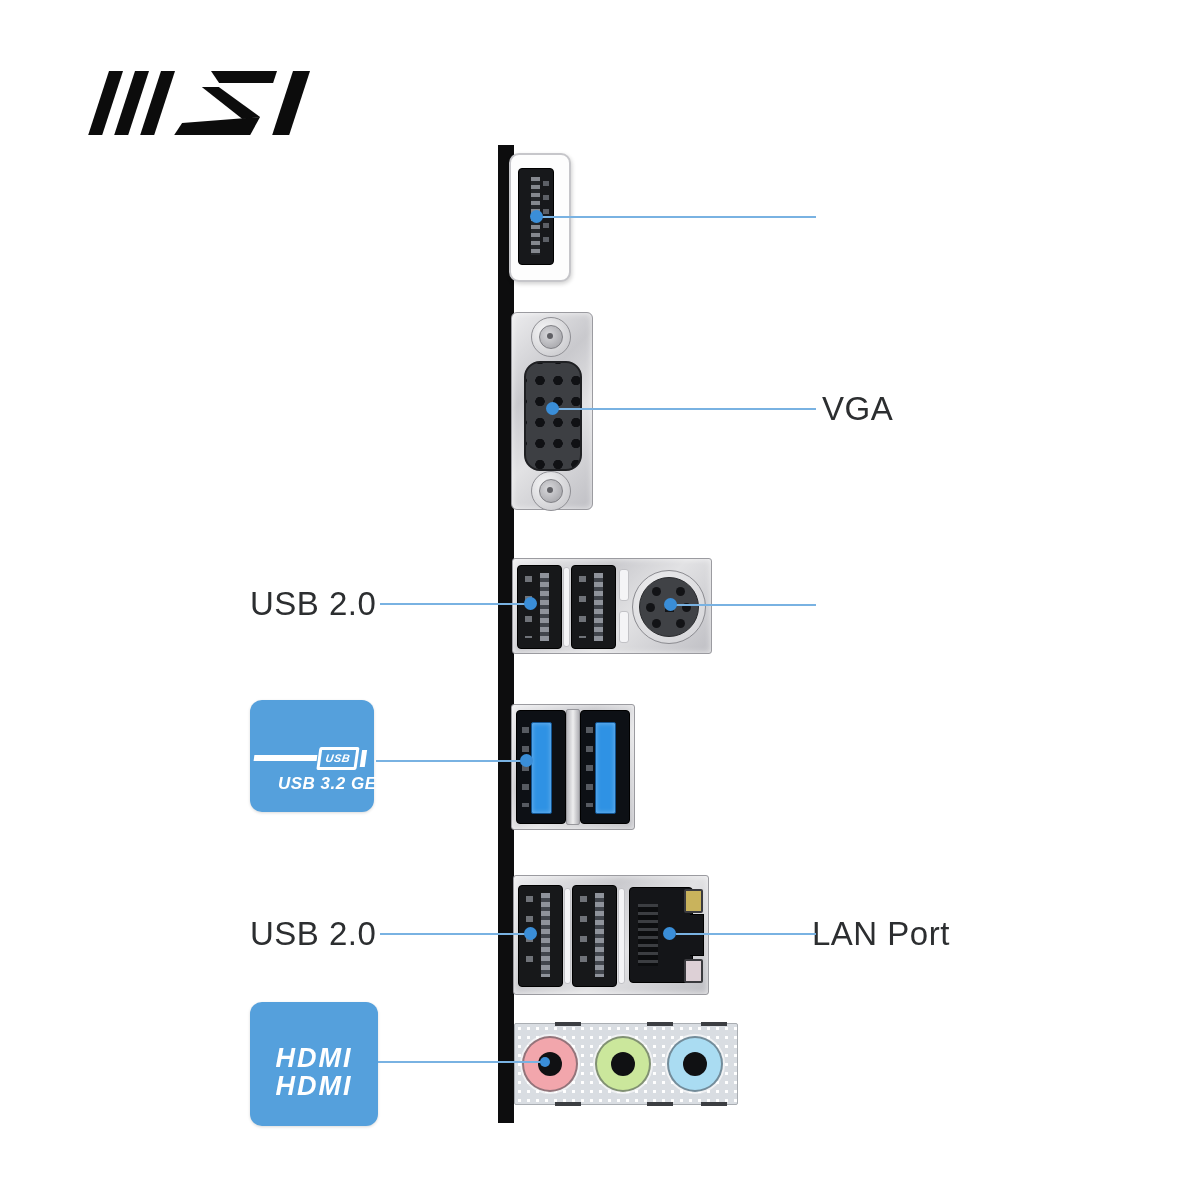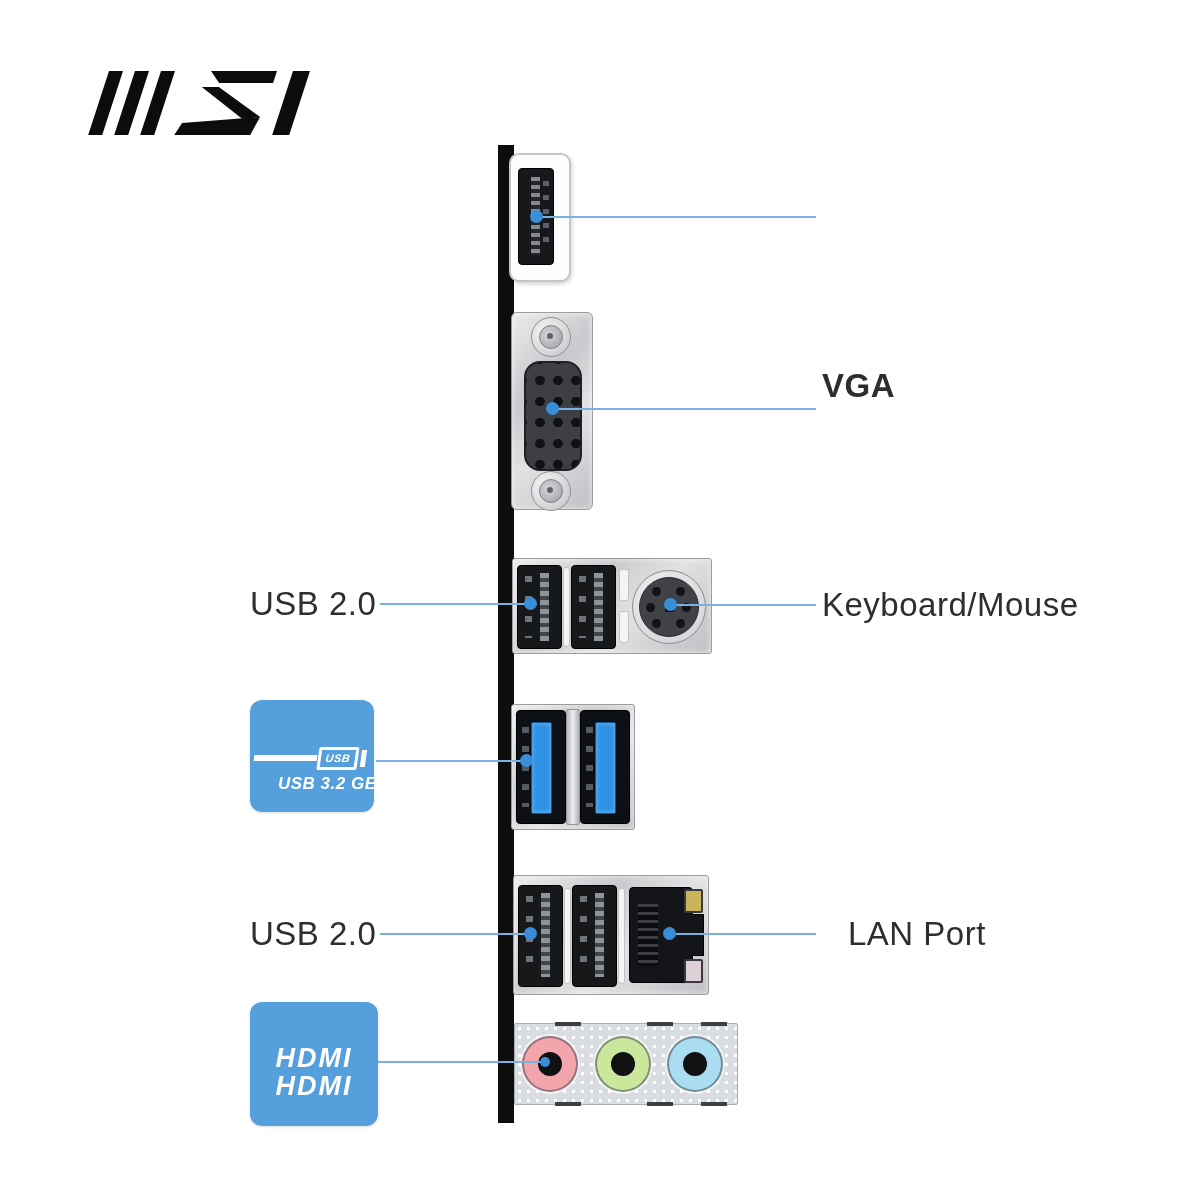--- a/index.html
+++ b/index.html
@@ -135,21 +135,21 @@
     </div>
     <div class="dsub"></div>
     <div class="screw" style="left:19px;top:158px;">
       <div class="screw-mid">
           <div class="screw-pin"></div>
         </div>
     </div>
   </div>
   <div class="cline z3" style="left:556px;top:408px;width:260px;"></div>
   <div class="cdot z4" style="left:546px;top:402px;"></div>
-  <div class="label" style="left:822px;top:366px;font-weight:bold;">VGA</div>
+  <div class="label" style="left:822px;top:389px;">VGA</div>
 
   <div class="block metal" style="left:512px;top:558px;width:198px;height:94px;">
     <div class="usb2-port" style="left:4px;top:6px;">
       <div class="usb-tongue"></div>
       <div class="usb-contacts"></div>
     </div>
     <div class="wtab" style="left:50px;top:8px;width:5px;height:78px;"></div>
     <div class="usb2-port" style="left:58px;top:6px;">
       <div class="usb-tongue"></div>
       <div class="usb-contacts"></div>
@@ -166,21 +166,20 @@
         <span class="ps2-hole" style="left:36px;top:41px;"></span>
         <span class="ps2-key"></span>
       </div>
     </div>
   </div>
   <div class="label" style="left:250px;top:584px;">USB 2.0</div>
   <div class="cline z3" style="left:380px;top:603px;width:148px;"></div>
   <div class="cdot z4" style="left:524px;top:597px;"></div>
   <div class="cline z3" style="left:676px;top:604px;width:140px;"></div>
   <div class="cdot z4" style="left:664px;top:598px;"></div>
-  <div class="label" style="left:822px;top:585px;">Keyboard/Mouse</div>
 
   <div class="badge" style="left:250px;top:700px;width:124px;height:112px;">
     <div class="usb32-icon">
       <div class="usb32-bar"></div>
       <div class="usb32-box">USB</div>
       <div class="usb32-cap"></div>
     </div>
     <div class="usb32-text">USB 3.2 GEN1</div>
   </div>
   <div class="block metal" style="left:511px;top:704px;width:122px;height:124px;">
@@ -213,21 +212,21 @@
     </div>
     <div class="lan-notch" style="left:176px;top:38px;"></div>
     <div class="led" style="left:170px;top:13px;background:#c9b35c;"></div>
     <div class="led" style="left:170px;top:83px;background:#ddd0d6;"></div>
   </div>
   <div class="label" style="left:250px;top:914px;">USB 2.0</div>
   <div class="cline z3" style="left:380px;top:933px;width:148px;"></div>
   <div class="cdot z4" style="left:524px;top:927px;"></div>
   <div class="cline z3" style="left:676px;top:933px;width:140px;"></div>
   <div class="cdot z4" style="left:663px;top:927px;"></div>
-  <div class="label" style="left:848px;top:914px;text-align:center;">LAN Port</div>
+  <div class="label" style="left:812px;top:914px;text-align:center;">LAN Port</div>
 
   <div class="badge" style="left:250px;top:1002px;width:128px;height:124px;">
     <div class="audio-badge-text">
       <div>HDMI</div>
       <div>HDMI</div>
     </div>
   </div>
   <div class="block audio-plate">
     <div class="tick" style="left:40px;top:-2px;"></div>
     <div class="tick" style="left:132px;top:-2px;"></div>

